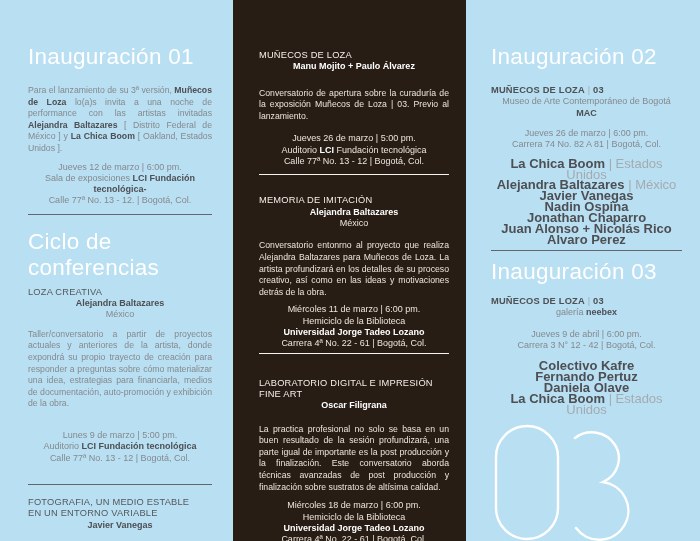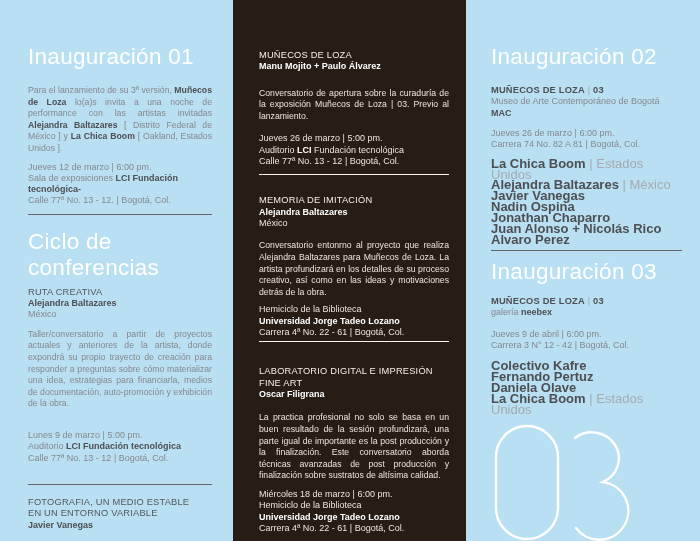--- a/index.html
+++ b/index.html
@@ -11,21 +11,21 @@
   .col{box-sizing:border-box;height:541px;}
   .col-blue{background:#b9dff2;}
   .col-left{width:233px;padding:0 21px 0 28px;}
   .col-center{width:233px;background:#281d15;padding:0 17px 0 26px;}
   .col-right{width:234px;padding:0 18px 11px 25px;position:relative;}
 
   .h1{
     font-size:22.5px;line-height:26px;font-weight:normal;
     color:#ffffff;margin:0;letter-spacing:0.3px;
   }
-  .t{font-size:9px;line-height:11.3px;color:#85898d;margin:0;}
+  .t{font-size:9px;line-height:11.3px;color:#85898d;margin:0;text-align:center;}
   .kick{font-size:9.3px;line-height:11.4px;letter-spacing:0.2px;color:#55575b;margin:0;}
   .desc{font-size:8.7px;line-height:11.6px;text-align:justify;}
   .b{font-weight:bold;color:#4d4f53;}
   .lt{color:#a4abb0;font-weight:normal;}
   .artist{font-size:13px;line-height:10.9px;margin:0;}
 
   .col-center .t{color:#ece5dd;}
   .col-center .kick{color:#f4efe9;}
   .col-center .b{color:#ffffff;}
   .col-center .desc{color:#ece5dd;}
@@ -56,21 +56,21 @@
       <div class="t">Jueves 12 de marzo | 6:00 pm.</div>
       <div class="t"><span>Sala de exposiciones </span><span class="b">LCI Fundación tecnológica-</span></div>
       <div class="t">Calle 77ª No. 13 - 12. | Bogotá, Col.</div>
     </div>
 
     <hr class="hr m7">
 
     <h1 class="h1 m14">Ciclo de conferencias</h1>
 
     <div class="m6">
-      <div class="kick">RUTA CREATIVA</div>
+      <div class="kick">LOZA CREATIVA</div>
       <div class="t b">Alejandra Baltazares</div>
       <div class="t">México</div>
     </div>
 
     <p class="t desc m8">Taller/conversatorio a partir de proyectos actuales y anteriores de la artista, donde expondrá su propio trayecto de creación para responder a preguntas sobre cómo materializar una idea, estrategias para financiarla, medios de documentación, auto-promoción y exhibición de la obra.</p>
 
     <div class="m5">
       <div class="t">Lunes 9 de marzo | 5:00 pm.</div>
       <div class="t"><span>Auditorio </span><span class="b">LCI Fundación tecnológica</span></div>
       <div class="t">Calle 77ª No. 13 - 12 | Bogotá, Col.</div>
@@ -110,20 +110,21 @@
 
     <div class="m20">
       <div class="kick">MEMORIA DE IMITACIÓN</div>
       <div class="t b">Alejandra Baltazares</div>
       <div class="t">México</div>
     </div>
 
     <p class="t desc m11">Conversatorio entonrno al proyecto que realiza Alejandra Baltazares para Muñecos de Loza. La artista profundizará en los detalles de su proceso creativo, así como en las ideas y motivaciones detrás de la obra.</p>
 
     <div class="m6">
+      <div class="t">Miércoles 11 de marzo | 6:00 pm.</div>
       <div class="t">Hemiciclo de la Biblioteca</div>
       <div class="t b">Universidad Jorge Tadeo Lozano</div>
       <div class="t">Carrera 4ª No. 22 - 61 | Bogotá, Col.</div>
     </div>
 
     <hr class="hr hr-dark m3">
 
     <div class="m24">
       <div class="kick">LABORATORIO DIGITAL E IMPRESIÓN FINE ART</div>
       <div class="t b">Oscar Filigrana</div>

